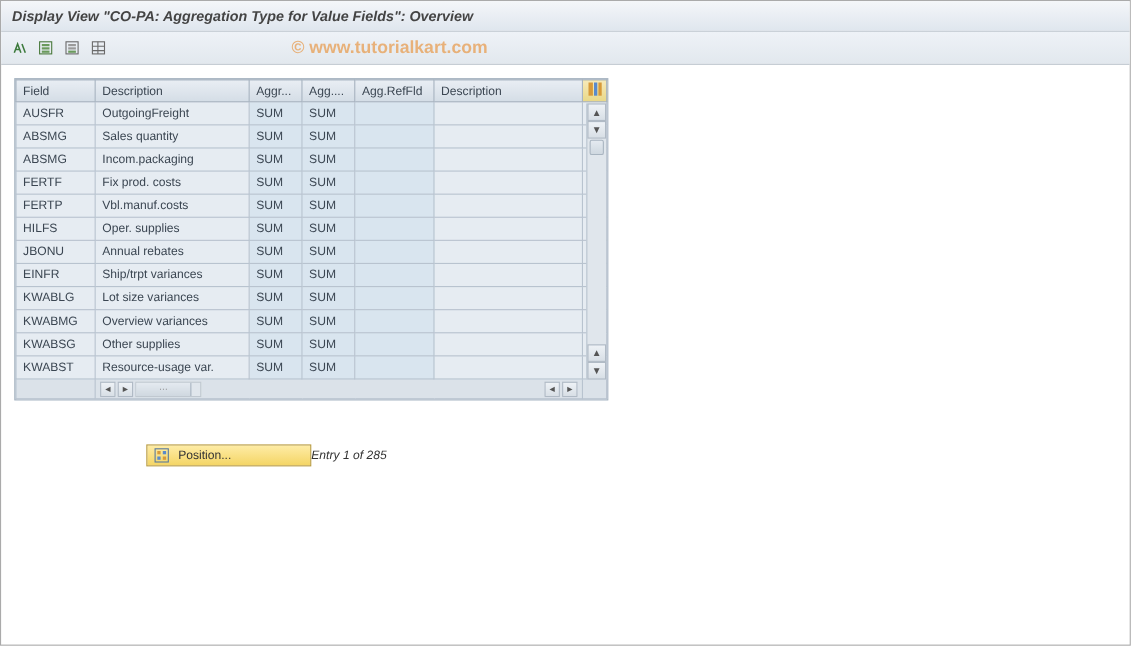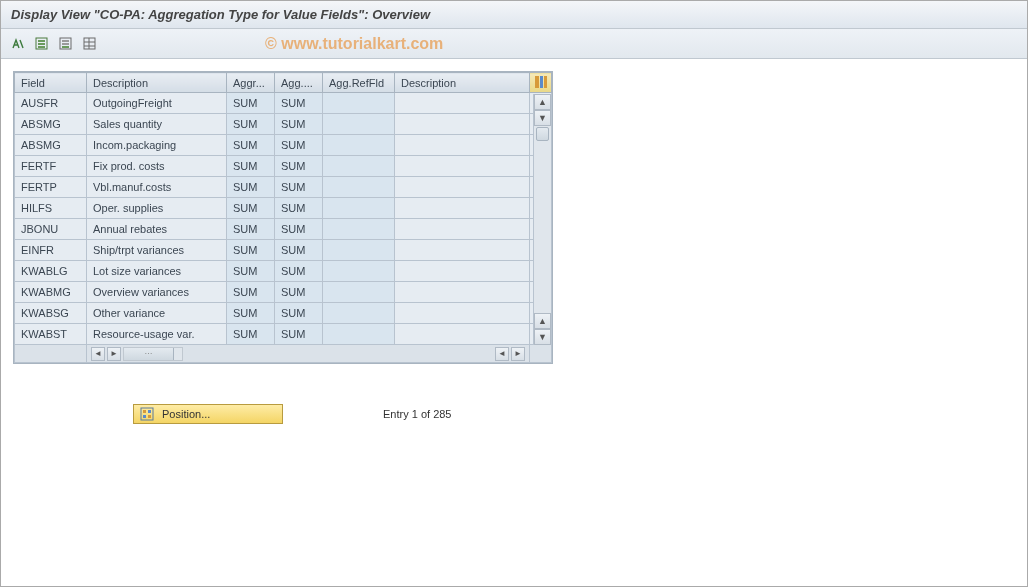--- a/index.html
+++ b/index.html
@@ -171,21 +171,20 @@
       display:flex;
       align-items:center;
       justify-content:center;
       font-size:8px;
       color:#888;
     }
     .footer-bar {
       margin-top: 40px;
       display: flex;
       align-items: center;
-      gap: 100px;
       padding-left: 120px;
     }
     .position-btn {
       background: linear-gradient(#feeca6, #f4d565);
       border: 1px solid #b89b3f;
       padding: 2px 18px 2px 6px;
       display: flex;
       align-items: center;
       gap: 8px;
       cursor: pointer;
@@ -197,20 +196,21 @@
     .position-btn .pos-icon {
       width: 14px;
       height: 14px;
       display:flex;
       align-items:center;
       justify-content:center;
     }
     .entry-text {
       font-size: 11px;
       color: #333;
+      font-style: italic;
     }
     .grid-body-wrap {
       position: relative;
     }
   </style>
 </head>
 <body>
 
 <div class="title-bar">Display View "CO-PA: Aggregation Type for Value Fields": Overview</div>
 
@@ -356,21 +356,21 @@
               <td class="readonly">KWABMG</td>
               <td class="readonly">Overview variances</td>
               <td>SUM</td>
               <td>SUM</td>
               <td></td>
               <td class="readonly"></td>
               <td class="readonly"></td>
             </tr>
             <tr>
               <td class="readonly">KWABSG</td>
-              <td class="readonly">Other variance</td>
+              <td class="readonly">Other supplies</td>
               <td>SUM</td>
               <td>SUM</td>
               <td></td>
               <td class="readonly"></td>
               <td class="readonly"></td>
             </tr>
             <tr>
               <td class="readonly">KWABST</td>
               <td class="readonly">Resource-usage var.</td>
               <td>SUM</td>

